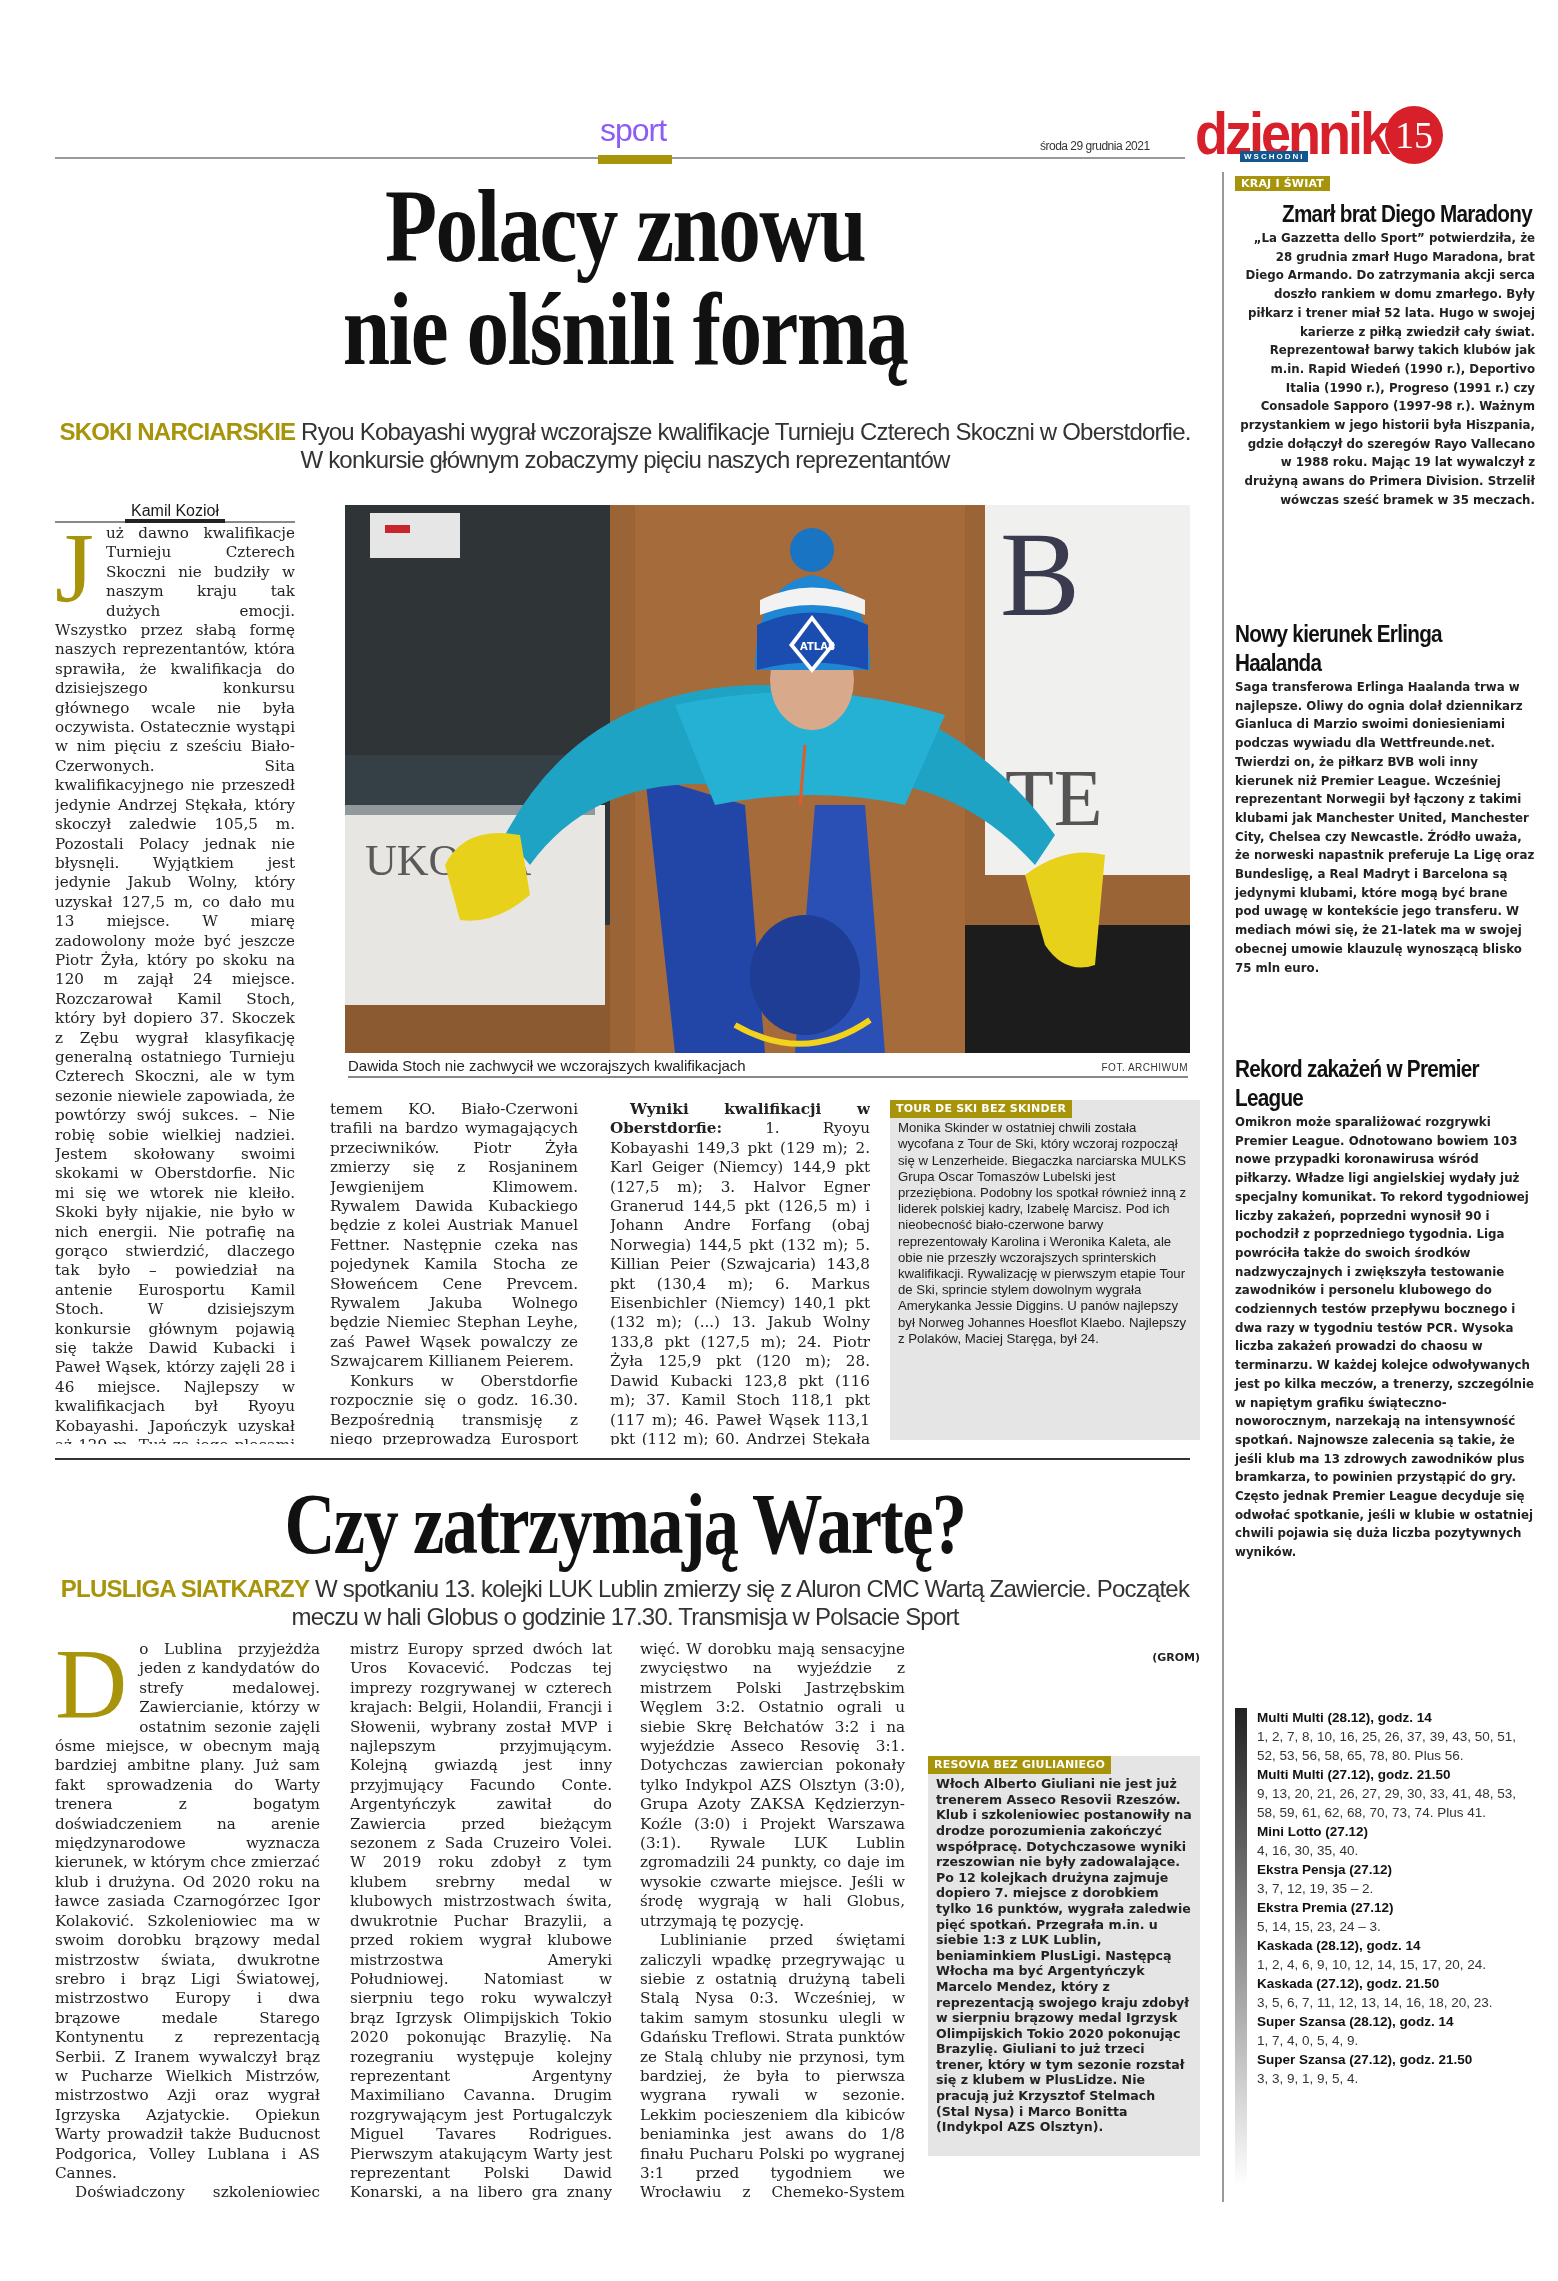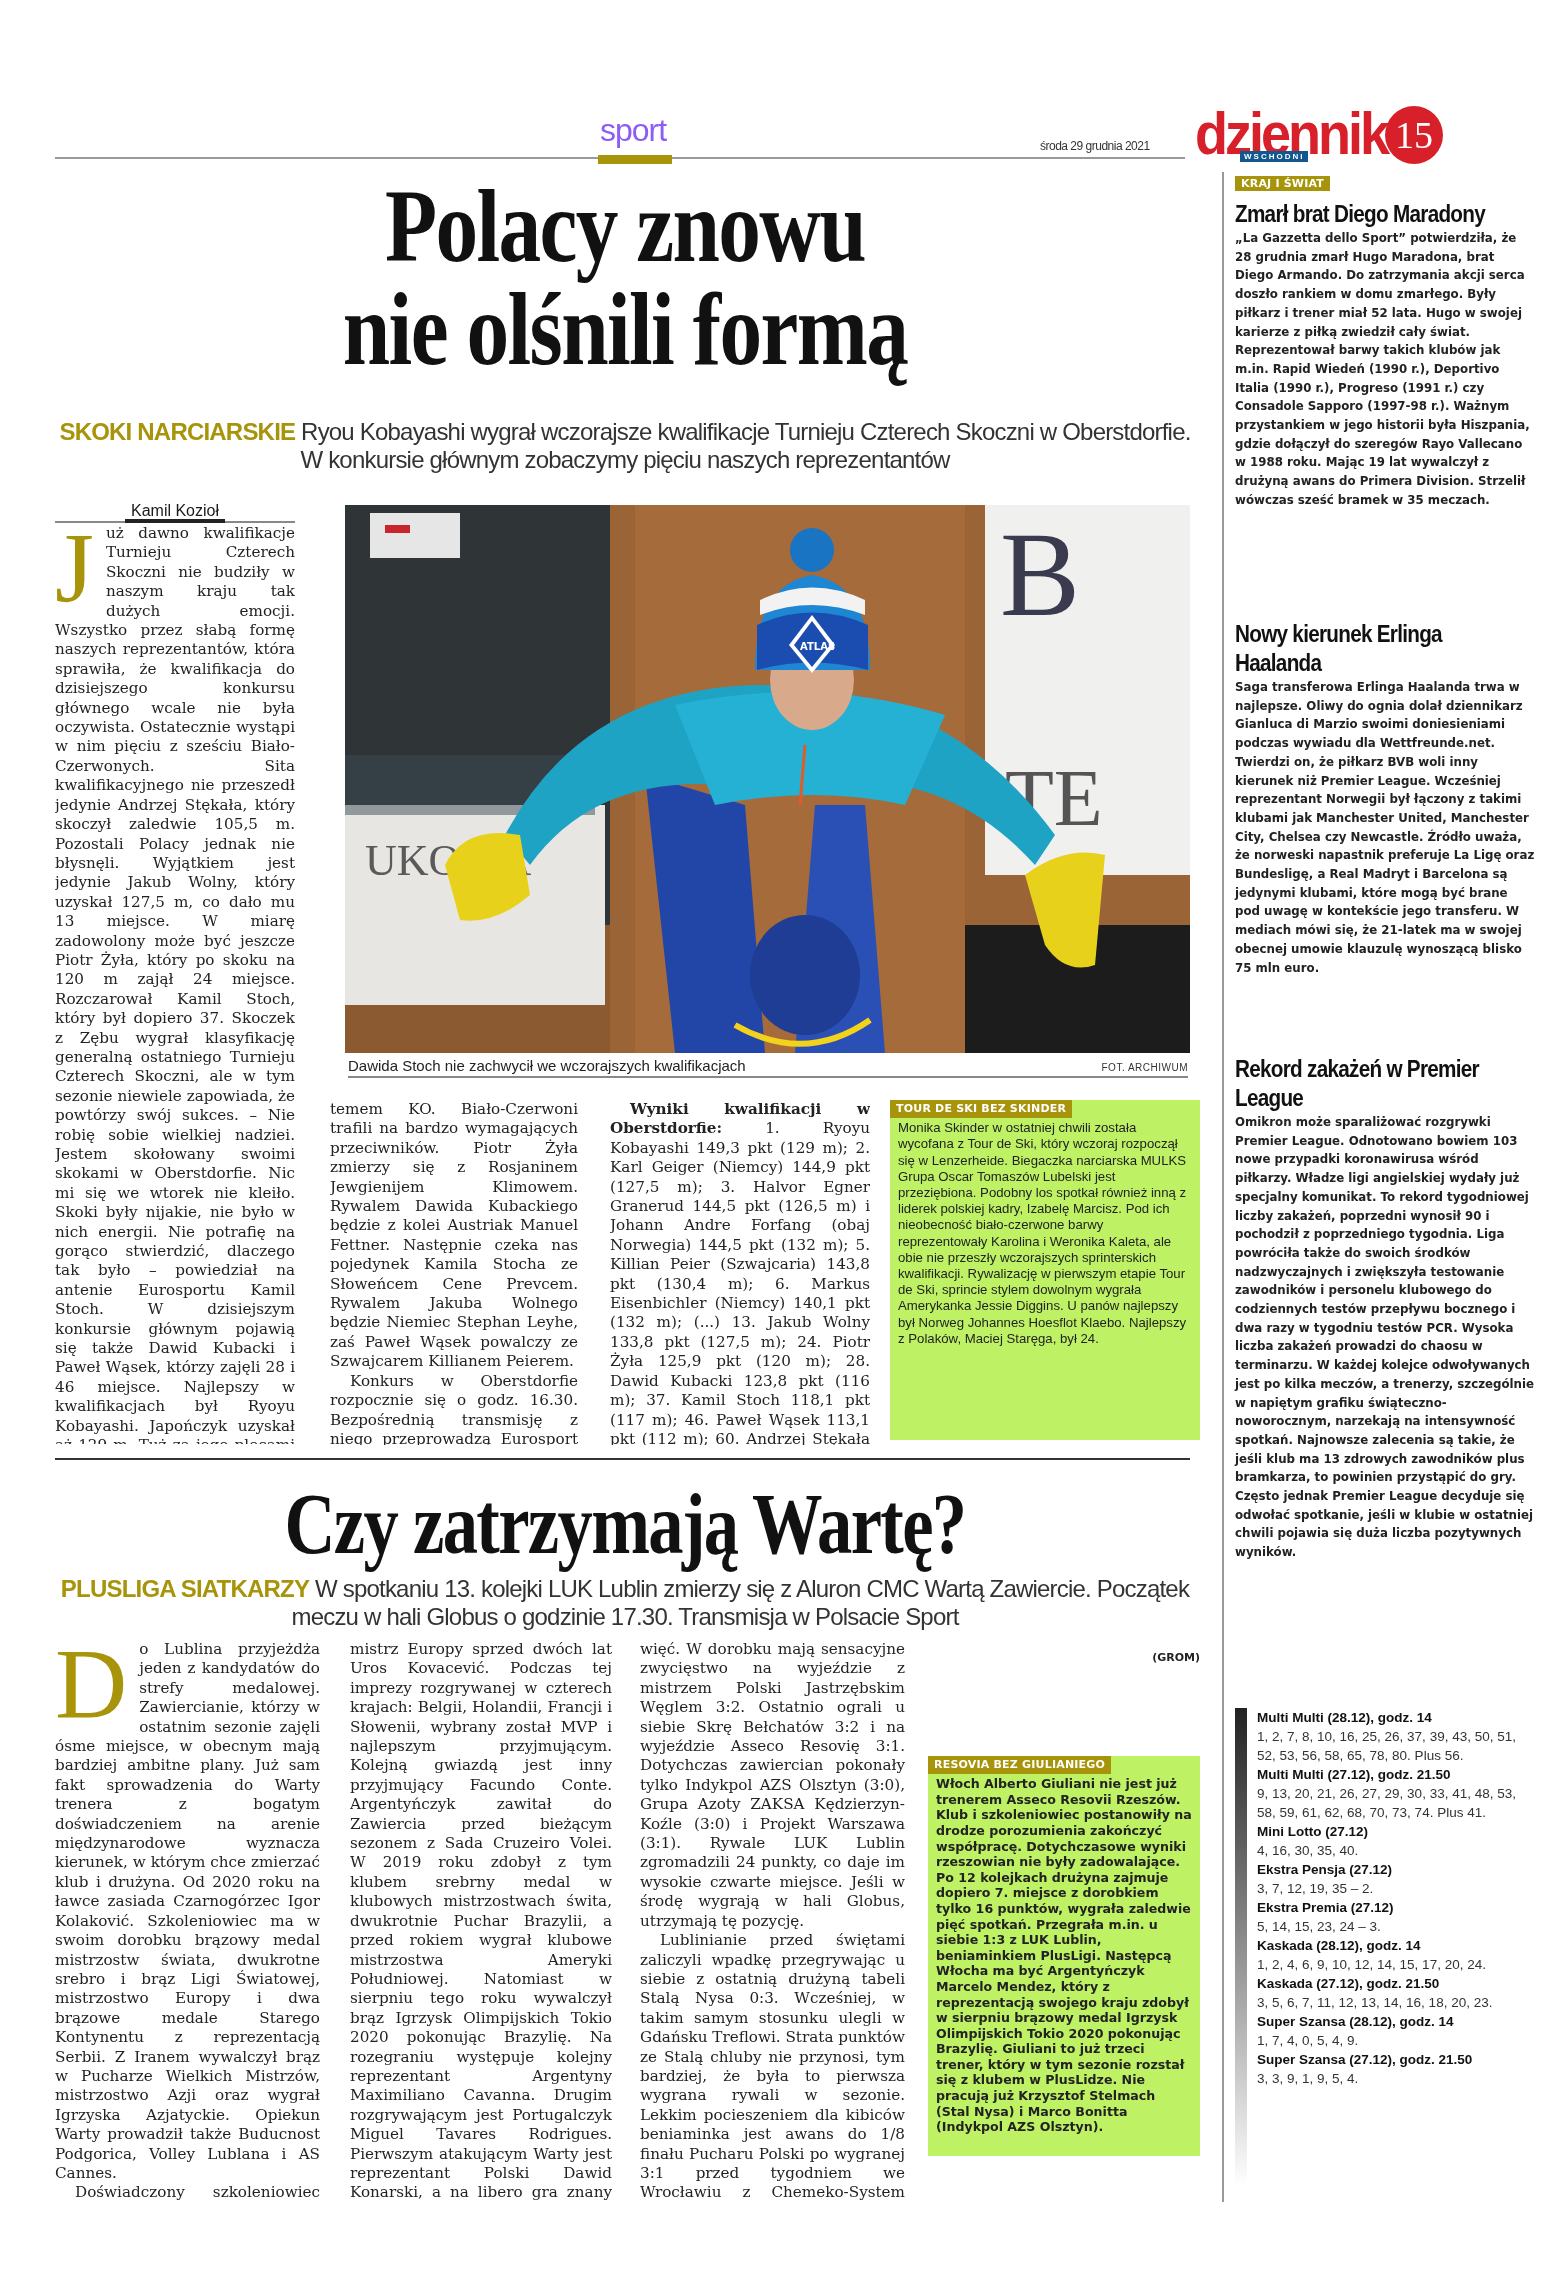--- a/index.html
+++ b/index.html
@@ -38,21 +38,21 @@
   .c1 { left: 55px; top: 524px; width: 240px; height: 920px; overflow: hidden; }
   .c2 { left: 330px; top: 1100px; width: 248px; height: 345px; overflow: hidden; }
   .c3 { left: 610px; top: 1100px; width: 260px; height: 345px; overflow: hidden; }
 
   
   .photo { left: 345px; top: 505px; width: 845px; height: 548px; overflow: hidden; background: #8a5a34; }
   .caption { left: 348px; top: 1057px; width: 840px; font-family: "Liberation Sans", sans-serif; font-size: 15px; color: #222; border-bottom: 2px solid #888; padding-bottom: 2px; display: flex; justify-content: space-between; align-items: baseline; }
   .caption .credit { font-size: 10px; color: #333; letter-spacing: 0.5px; }
 
   
-  .box { background: #bef264; font-family: "Liberation Sans", sans-serif; font-size: 13.2px; line-height: 16.2px; color: #222; }
+  .box { background: #e5e5e5; font-family: "Liberation Sans", sans-serif; font-size: 13.2px; line-height: 16.2px; color: #222; }
   .box-tag { display: inline-block; background: #a8940a; color: #fff; font-weight: bold; font-size: 11px; padding: 1px 6px; letter-spacing: 0.2px; font-family: "DejaVu Sans", sans-serif; }
   .box-body { padding: 2px 8px 10px 8px; }
   .tour { left: 890px; top: 1100px; width: 310px; height: 340px; }
   .resovia { left: 928px; top: 1712px; width: 272px; height: 400px; margin-top: 44px; }
   .resovia .box-body { font-weight: 600; font-family: "DejaVu Sans", sans-serif; font-size: 12.6px; line-height: 15.6px; }
 
   .divider { left: 55px; top: 1458px; width: 1135px; height: 2px; background: #333; }
 
   
   .h2 { left: 60px; top: 1478px; width: 1130px; font-size: 86px; line-height: 92px; }
@@ -64,21 +64,21 @@
   .d4 { left: 938px; top: 1640px; width: 262px; }
   .signature { text-align: right; font-family: "DejaVu Sans", sans-serif; font-weight: bold; font-size: 11px; margin-top: 8px; }
 
   
   .vrule { left: 1222px; top: 172px; width: 2px; height: 2030px; background: #999; }
   .side { left: 1235px; width: 300px; font-family: "Liberation Sans", sans-serif; }
   .side-tag { left: 1235px; top: 176px; }
   .side h2 { font-family: "Liberation Sans", sans-serif; font-size: 23px; line-height: 29px; font-weight: bold; color: #111; letter-spacing: -0.8px; transform: scaleX(0.9); transform-origin: left; width: 330px; }
   .side p { font-size: 12.9px; line-height: 18.7px; color: #222; }
   .side .bold-p { font-weight: bold; font-family: "DejaVu Sans", sans-serif; font-size: 11.8px; }
-  .s1 { top: 200px; }
+  .s1 { top: 200px; text-align: right; }
   .s2 { top: 620px; }
   .s3 { top: 1055px; }
 
   .lotto { left: 1235px; top: 1708px; width: 300px; height: 478px; display: flex; }
   .lotto-bar { width: 12px; background: linear-gradient(#222, #999 55%, #fff); margin-right: 10px; flex-shrink: 0; }
   .lotto-list { font-family: "Liberation Sans", sans-serif; font-size: 13.5px; line-height: 19px; color: #333; }
   .lotto-list .lt { font-weight: bold; color: #111; }
 </style>
 </head>
 <body>

